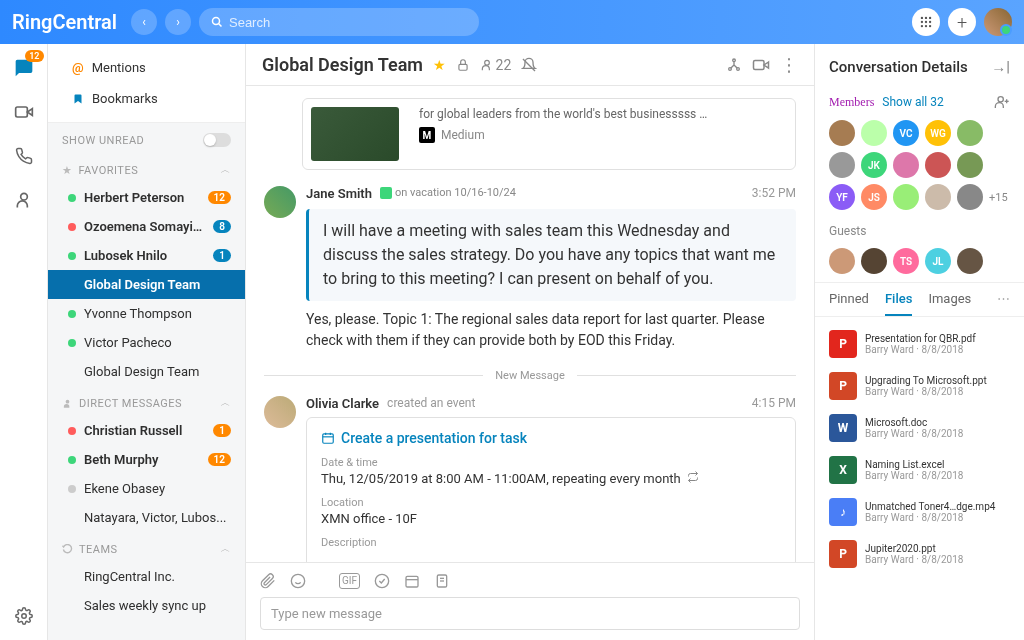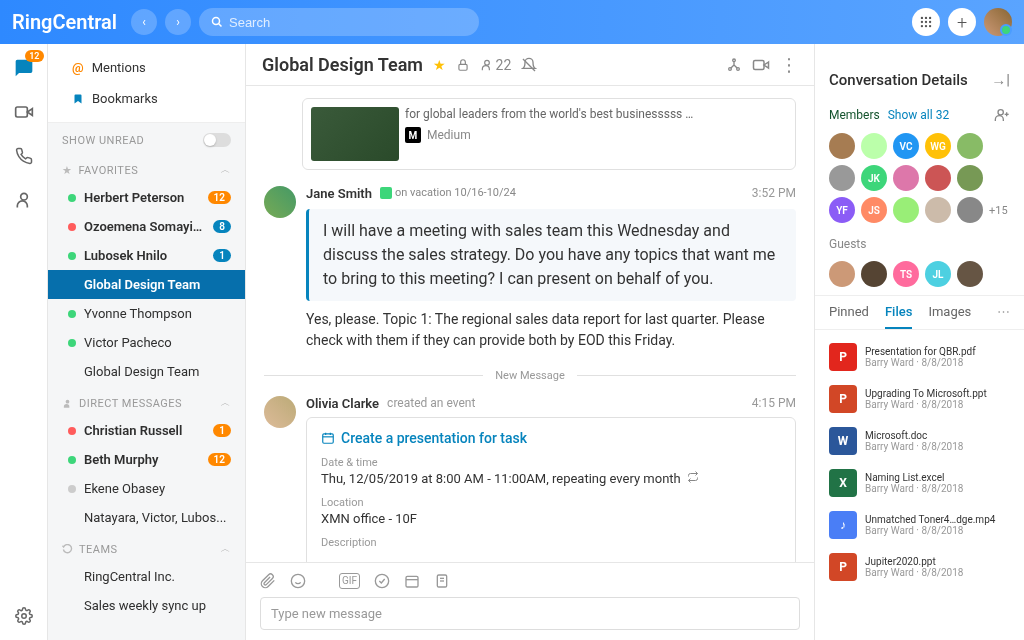--- a/index.html
+++ b/index.html
@@ -40,21 +40,21 @@
 .badge.orange { background: #ff8800; }
 .badge.blue { background: #0684bd; }
 
 .main { flex: 1; display: flex; flex-direction: column; background: #fff; overflow: hidden; }
 .main-header { display: flex; align-items: center; padding: 10px 16px; border-bottom: 1px solid #e6e6e6; gap: 10px; }
 .main-title { font-size: 18px; font-weight: 600; color: #333; }
 .header-icon { color: #888; cursor: pointer; font-size: 14px; display: flex; align-items: center; gap: 2px; }
 .header-spacer { flex: 1; }
 
 .messages { flex: 1; overflow-y: auto; padding: 12px 18px; }
-.quote-card { border: 1px solid #e0e0e0; border-radius: 6px; padding: 8px; display: flex; gap: 6px; margin-bottom: 16px; margin-left: 38px; }
+.quote-card { border: 1px solid #e0e0e0; border-radius: 6px; padding: 8px; display: flex; gap: 20px; margin-bottom: 16px; margin-left: 38px; }
 .quote-img { width: 88px; height: 54px; background: linear-gradient(135deg,#3a5a3a,#2a4a2a); border-radius: 3px; flex-shrink: 0; }
 .quote-text { font-size: 12px; color: #666; flex: 1; }
 .quote-source { display: flex; align-items: center; gap: 6px; font-size: 12px; color: #888; margin-top: 6px; }
 .medium-icon { width: 16px; height: 16px; background: #000; color: #fff; display: flex; align-items: center; justify-content: center; font-size: 10px; font-weight: 700; border-radius: 2px; }
 
 .msg { display: flex; gap: 10px; margin-bottom: 18px; }
 .msg-avatar { width: 32px; height: 32px; border-radius: 50%; flex-shrink: 0; background: #a7c; }
 .msg-body { flex: 1; }
 .msg-meta { display: flex; align-items: flex-start; gap: 8px; font-size: 12px; color: #888; margin-bottom: 4px; }
 .msg-author { font-weight: 600; color: #333; font-size: 13px; }
@@ -74,21 +74,21 @@
 .event-field { margin-bottom: 10px; }
 .event-label { font-size: 11px; color: #999; margin-bottom: 2px; }
 .event-value { font-size: 13px; color: #333; display: flex; align-items: flex-start; gap: 6px; }
 
 .composer { border-top: 1px solid #e6e6e6; padding: 10px 14px; }
 .composer-icons { display: flex; gap: 14px; margin-bottom: 8px; color: #999; }
 .composer-icons span { cursor: pointer; font-size: 16px; }
 .composer-input { border: 1px solid #ddd; border-radius: 4px; padding: 8px 10px; color: #999; font-size: 13px; }
 
 .details { width: 210px; border-left: 1px solid #e6e6e6; display: flex; flex-direction: column; background: #fff; overflow-y: auto; }
-.details-header { display: flex; align-items: center; padding: 27px 14px 10px; font-size: 15px; font-weight: 500; }
+.details-header { display: flex; align-items: center; padding: 14px 14px 10px; font-size: 15px; font-weight: 500; }
 .details-header .arrow { margin-left: auto; color: #888; cursor: pointer; }
 .details-section { padding: 8px 14px; border-bottom: 1px solid #eee; }
 .members-row { display: flex; align-items: center; gap: 8px; font-size: 12px; }
 .members-link { color: #0684bd; cursor: pointer; }
 .add-icon { margin-left: auto; color: #888; cursor: pointer; }
 .member-grid { display: flex; flex-wrap: wrap; gap: 6px; margin-top: 10px; }
 .member-av { width: 26px; height: 26px; border-radius: 50%; font-size: 10px; color:#fff; display:flex; align-items:center; justify-content:center; font-weight:600; }
 .more-count { font-size: 11px; color: #888; display:flex; align-items:center; }
 .tabs { display: flex; gap: 16px; padding: 8px 14px 0; border-bottom: 1px solid #eee; font-size: 13px; }
 .tab { padding-bottom: 8px; cursor: pointer; color: #666; }
@@ -441,21 +441,21 @@
       </div>
     </div>
 
     <div class="details">
       <div class="details-header">
         <span>Conversation Details</span>
         <span class="arrow">→|</span>
       </div>
       <div class="details-section">
         <div class="members-row">
-          <span style="color:#14532d;">Members</span>
+          <span style="color:#a21caf;font-family:Liberation Serif, serif;">Members</span>
           <span class="members-link">Show all 32</span>
           <span class="add-icon">
             <svg width="16" height="16" viewBox="0 0 24 24" fill="none" stroke="#888" stroke-width="2">
                 <circle cx="10" cy="8" r="4"></circle>
                 <path d="M2 21v-2a6 6 0 0 1 12 0v2"></path>
                 <line x1="19" y1="8" x2="19" y2="14"></line>
                 <line x1="16" y1="11" x2="22" y2="11"></line>
               </svg>
           </span>
         </div>

